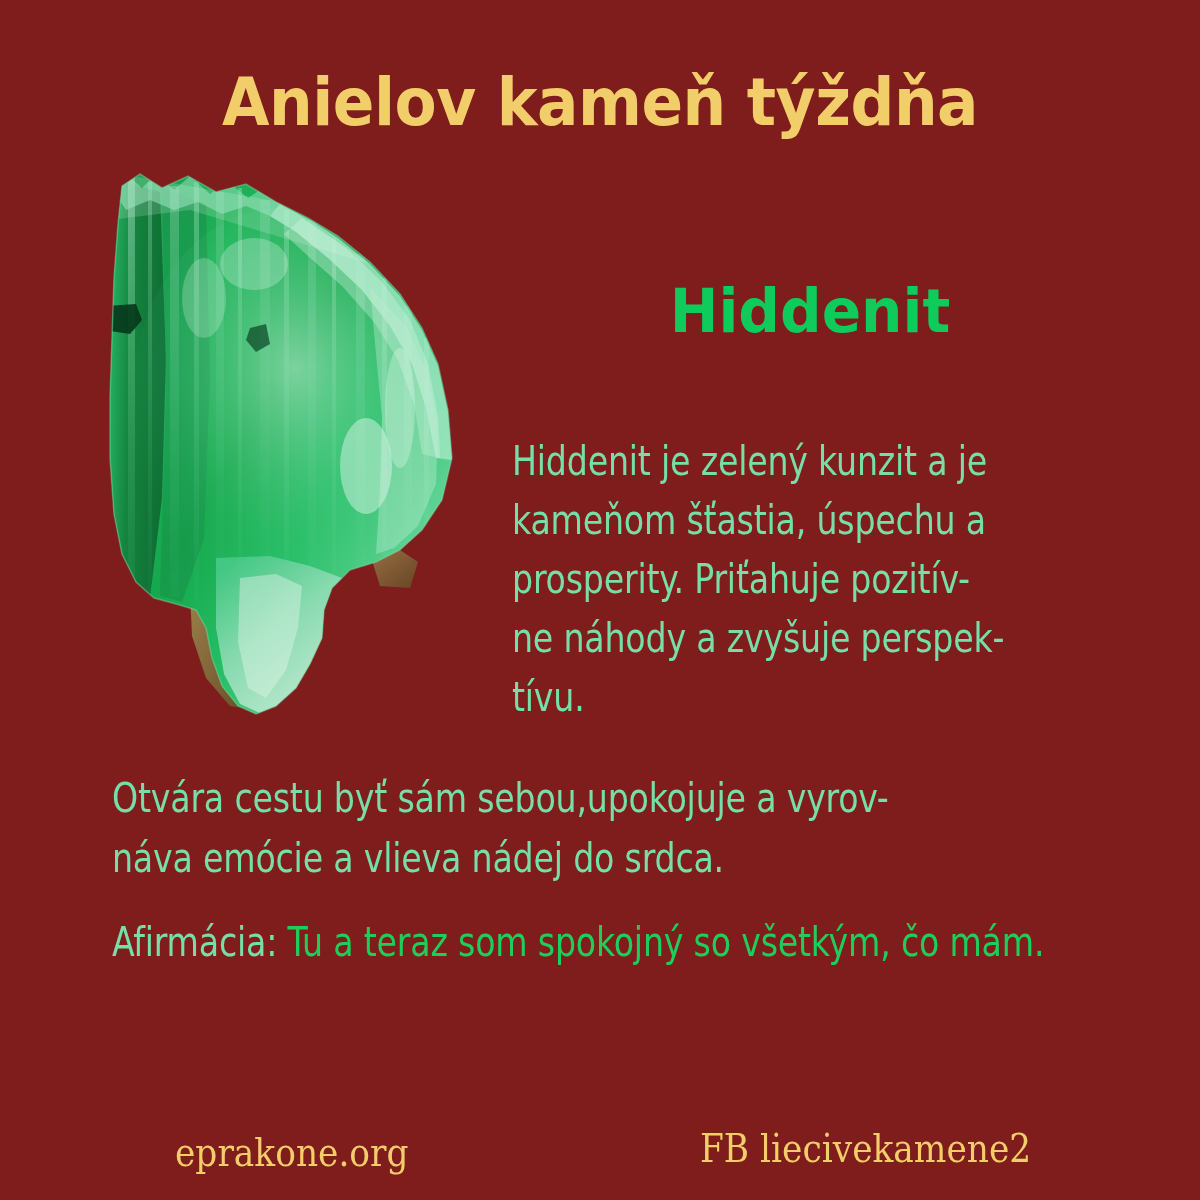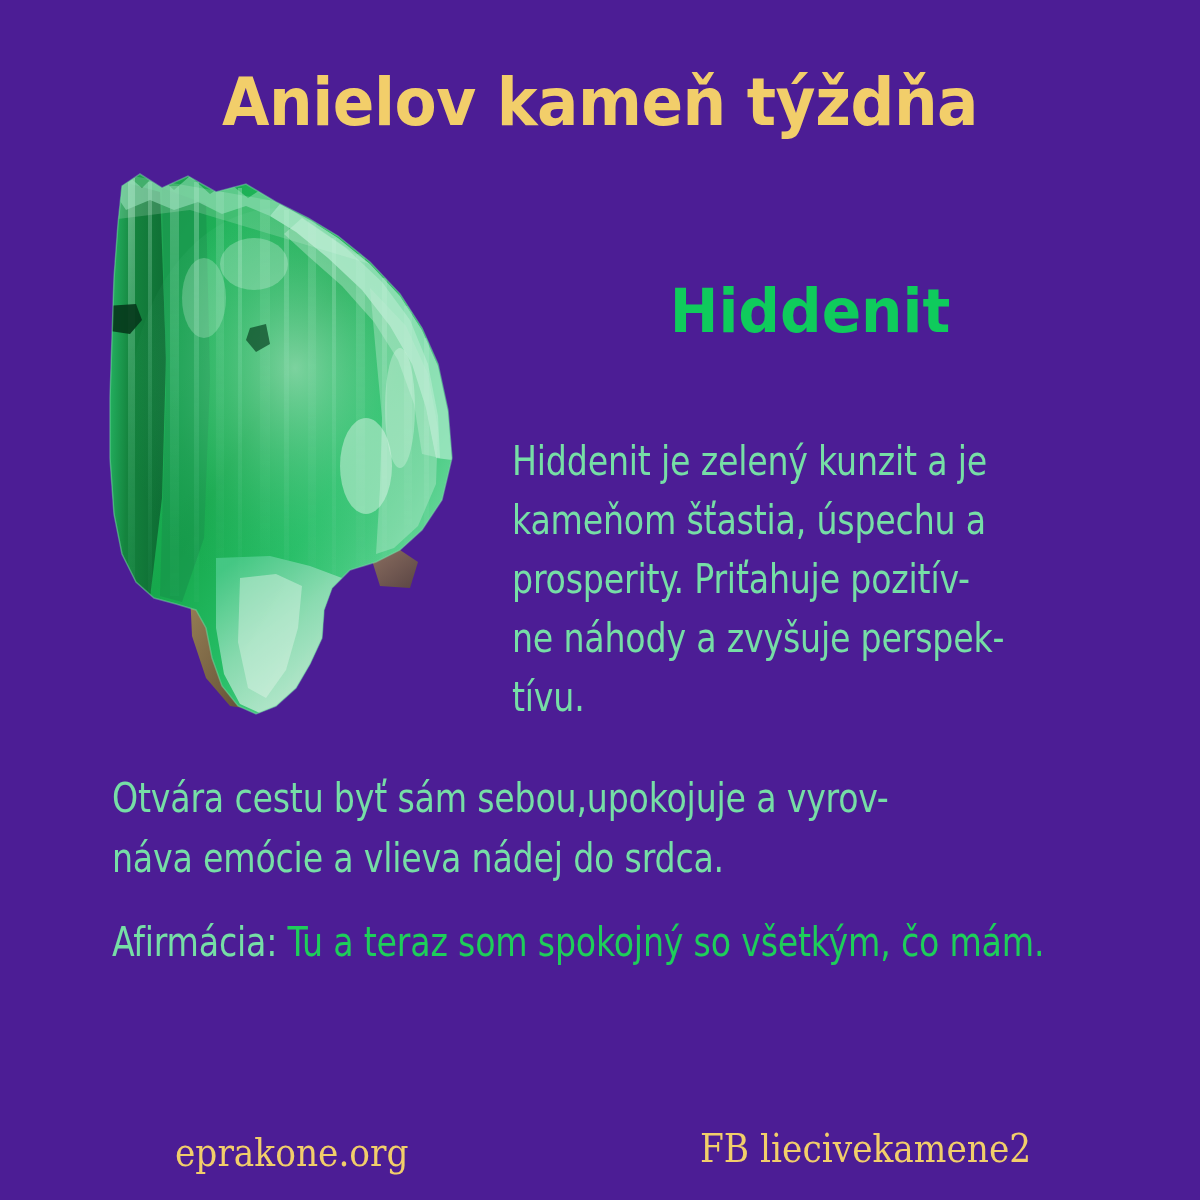--- a/index.html
+++ b/index.html
@@ -13,21 +13,21 @@
     height: 1200px;
     overflow: hidden;
     font-family: "Liberation Sans", sans-serif;
     -webkit-font-smoothing: antialiased;
   }
 
   #poster {
     position: relative;
     width: 1200px;
     height: 1200px;
-    background: #4c1d95;
+    background: #7f1d1d;
     overflow: hidden;
   }
 
   
   .poster-title {
     position: absolute;
     top: 24px;
     left: 0;
     width: 1200px;
     text-align: center;

